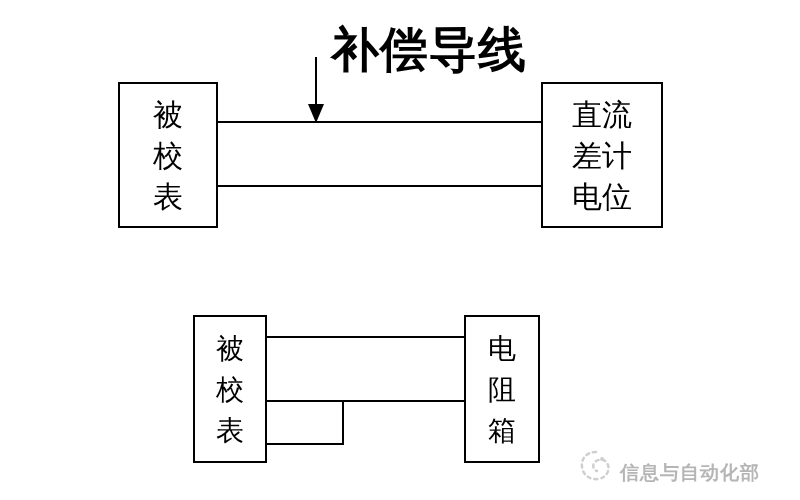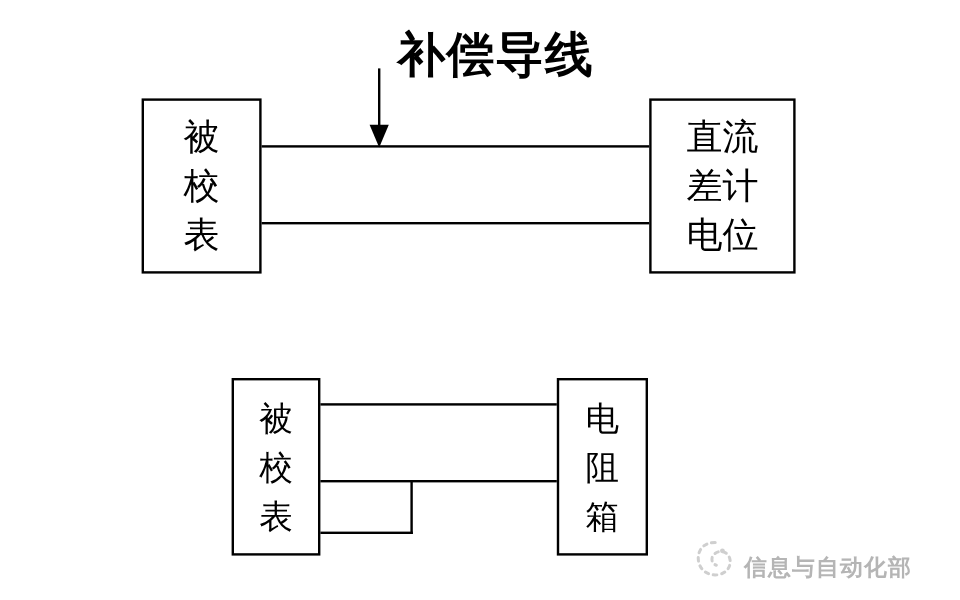--- a/index.html
+++ b/index.html
@@ -10,21 +10,21 @@
     background: #ffffff;
     overflow: hidden;
     font-family: "Liberation Sans", "DejaVu Sans", sans-serif;
     color: #000;
   }
   .abs { position: absolute; }
 
   
   .title {
     left: 331px; top: 18px;
-    font-size: 40px;
+    font-size: 48px;
     font-weight: bold;
     letter-spacing: 1px;
     white-space: nowrap;
     color: #000;
   }
 
   
   .arrow-shaft {
     left: 315px; top: 57px;
     width: 2px; height: 49px;

